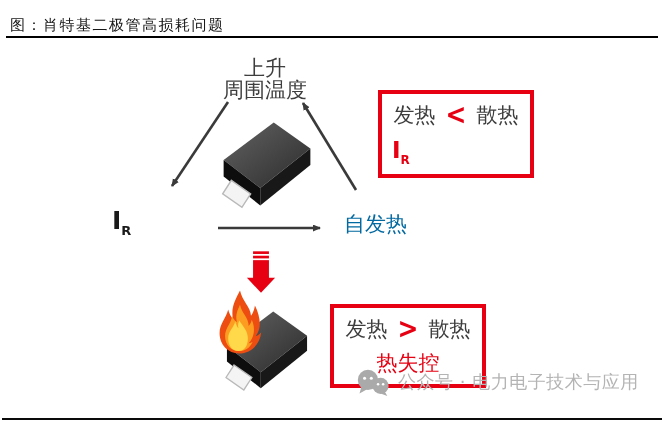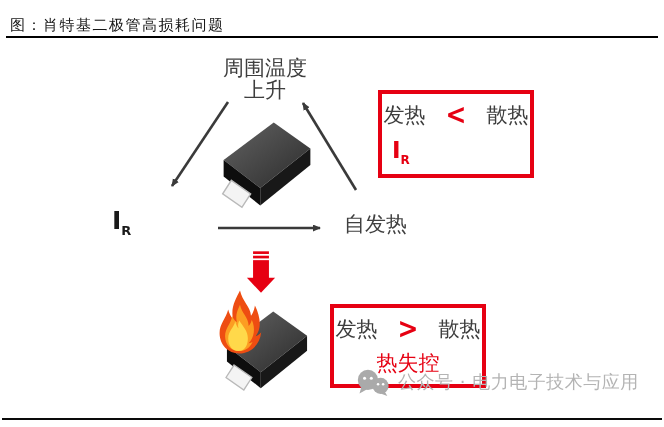--- a/index.html
+++ b/index.html
@@ -29,31 +29,31 @@
   .h-arrow     { left:216px; top:220px; width:114px; height:16px; }
   .diode-normal { position:absolute; left:214px; top:114px; width:106px; height:98px; }
   .ir-increase {
     position:absolute; left:112px; top:206px; height:32px;
     display:flex; align-items:baseline; color:#3e3e3e; font-size:21px;
   }
   .ir-sym { font-weight:bold; font-size:25px; color:#1a1a1a; }
   .ir-sym sub { font-size:13px; font-weight:bold; }
   .ir-gap { display:inline-block; width:14px; }
   .self-heating {
-    position:absolute; left:344px; top:210px; font-size:21px; color:#404040;
+    position:absolute; left:344px; top:210px; font-size:21px; color:#0369a1;
   }
   .red-box {
     position:absolute; border:4px solid var(--red);
     display:flex; flex-direction:column; justify-content:space-evenly;
     background:#fff;
   }
   .recovery-box { left:378px; top:90px;  width:156px; height:88px; }
   .runaway-box  { left:330px; top:304px; width:156px; height:84px; }
   .box-row1 {
-    display:flex; align-items:center; justify-content:center; gap:20px;
+    display:flex; align-items:center; justify-content:center; gap:10px;
     font-size:21px; color:#3d3d3d;
   }
   .comparator {
     color:var(--red); font-weight:900; font-size:25px; line-height:20px;
     transform:scaleY(1.1);
   }
   .box-row2 { display:flex; align-items:baseline; justify-content:space-between; padding:0 18px 0 10px; }
   .box-row2.center { justify-content:center; padding:0;align-items:flex-end; }
   .ir-red { color:var(--red); font-weight:bold; font-size:23px; }
   .ir-red sub { font-size:12px; font-weight:bold; }
@@ -91,22 +91,22 @@
         <polygon points="10,47 48,76 48,94 10,64" fill="#0d0d0d"></polygon>
         <polygon points="18,68 38,82 29,96 9,82" fill="#f4f4f4" stroke="#b9b9b9" stroke-width="1.5"></polygon>
       </symbol>
     </defs>
   </svg>
 
   <div class="page-title">图：肖特基二极管高损耗问题</div>
   <div class="title-rule"></div>
 
   <div class="ambient-label">
+    <div>上升</div>
     <div>周围温度</div>
-    <div>上升</div>
   </div>
 
   <svg class="arrow-svg left-arrow" viewBox="0 0 72 98">
     <line x1="66" y1="4" x2="10" y2="88" stroke="#3a3a3a" stroke-width="2.6" marker-end="url(#ah)"></line>
   </svg>
   <svg class="arrow-svg right-arrow" viewBox="0 0 68 102">
     <line x1="62" y1="96" x2="9" y2="9" stroke="#3a3a3a" stroke-width="2.6" marker-end="url(#ah)"></line>
   </svg>
 
   <svg class="diode-normal" viewBox="0 0 110 100">

